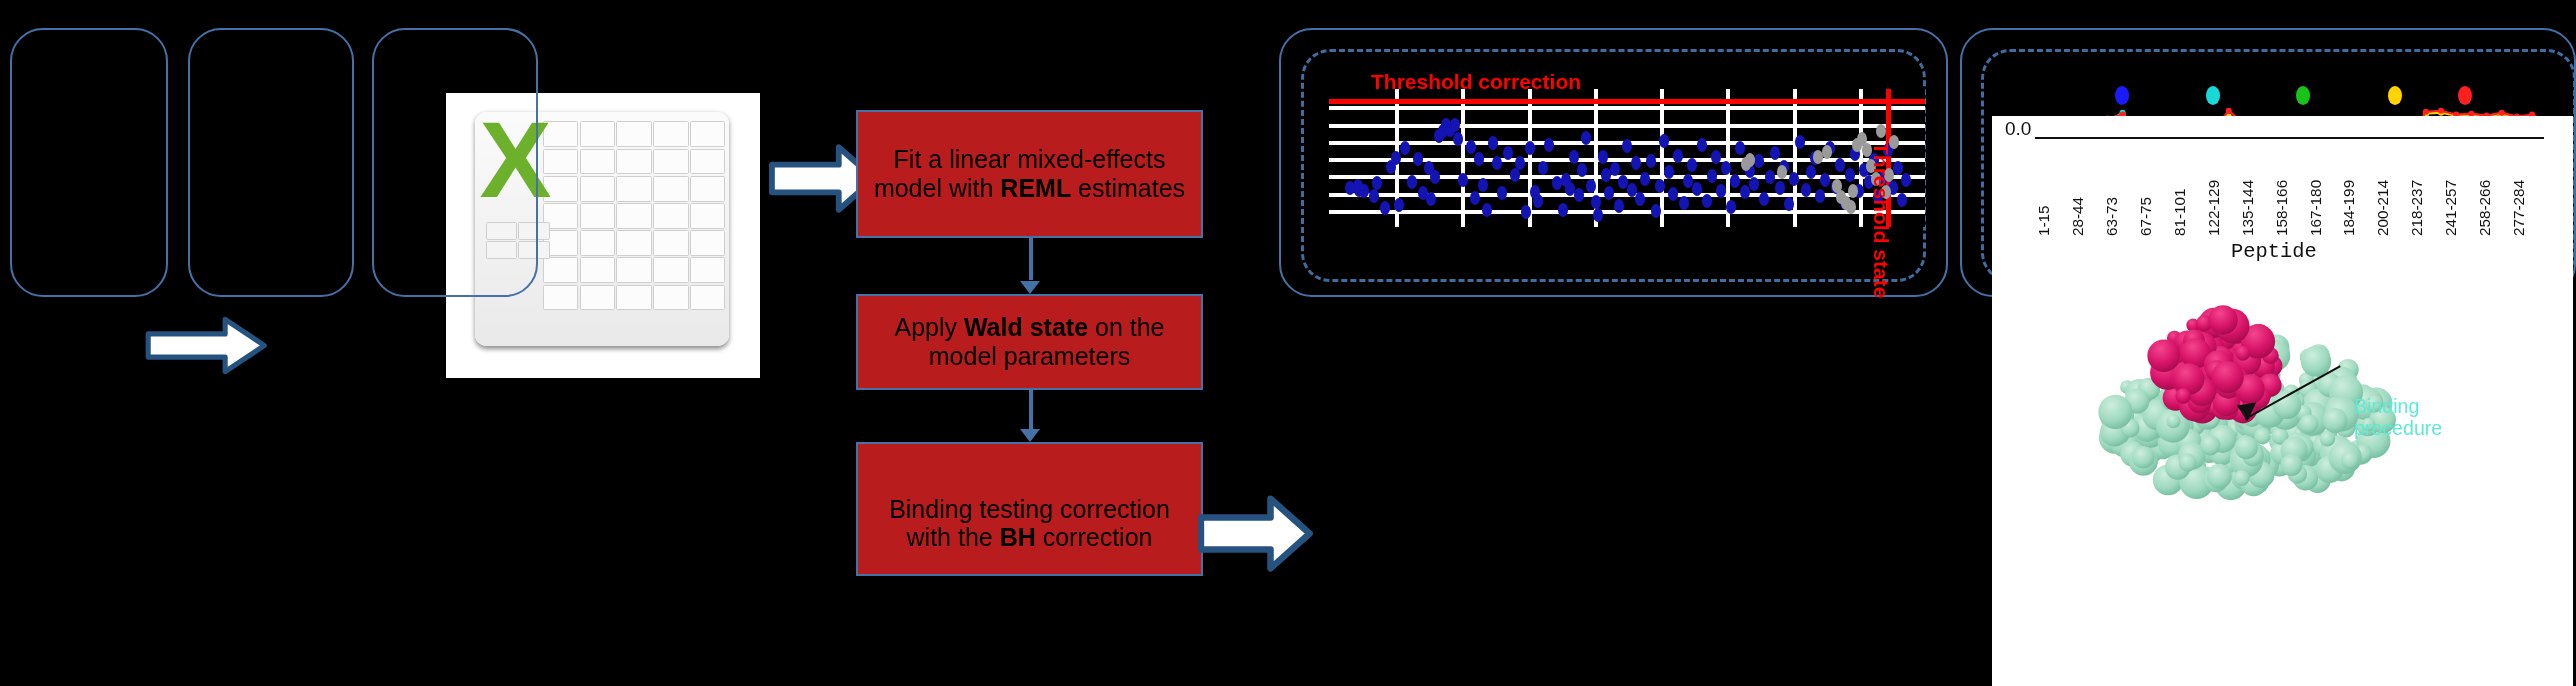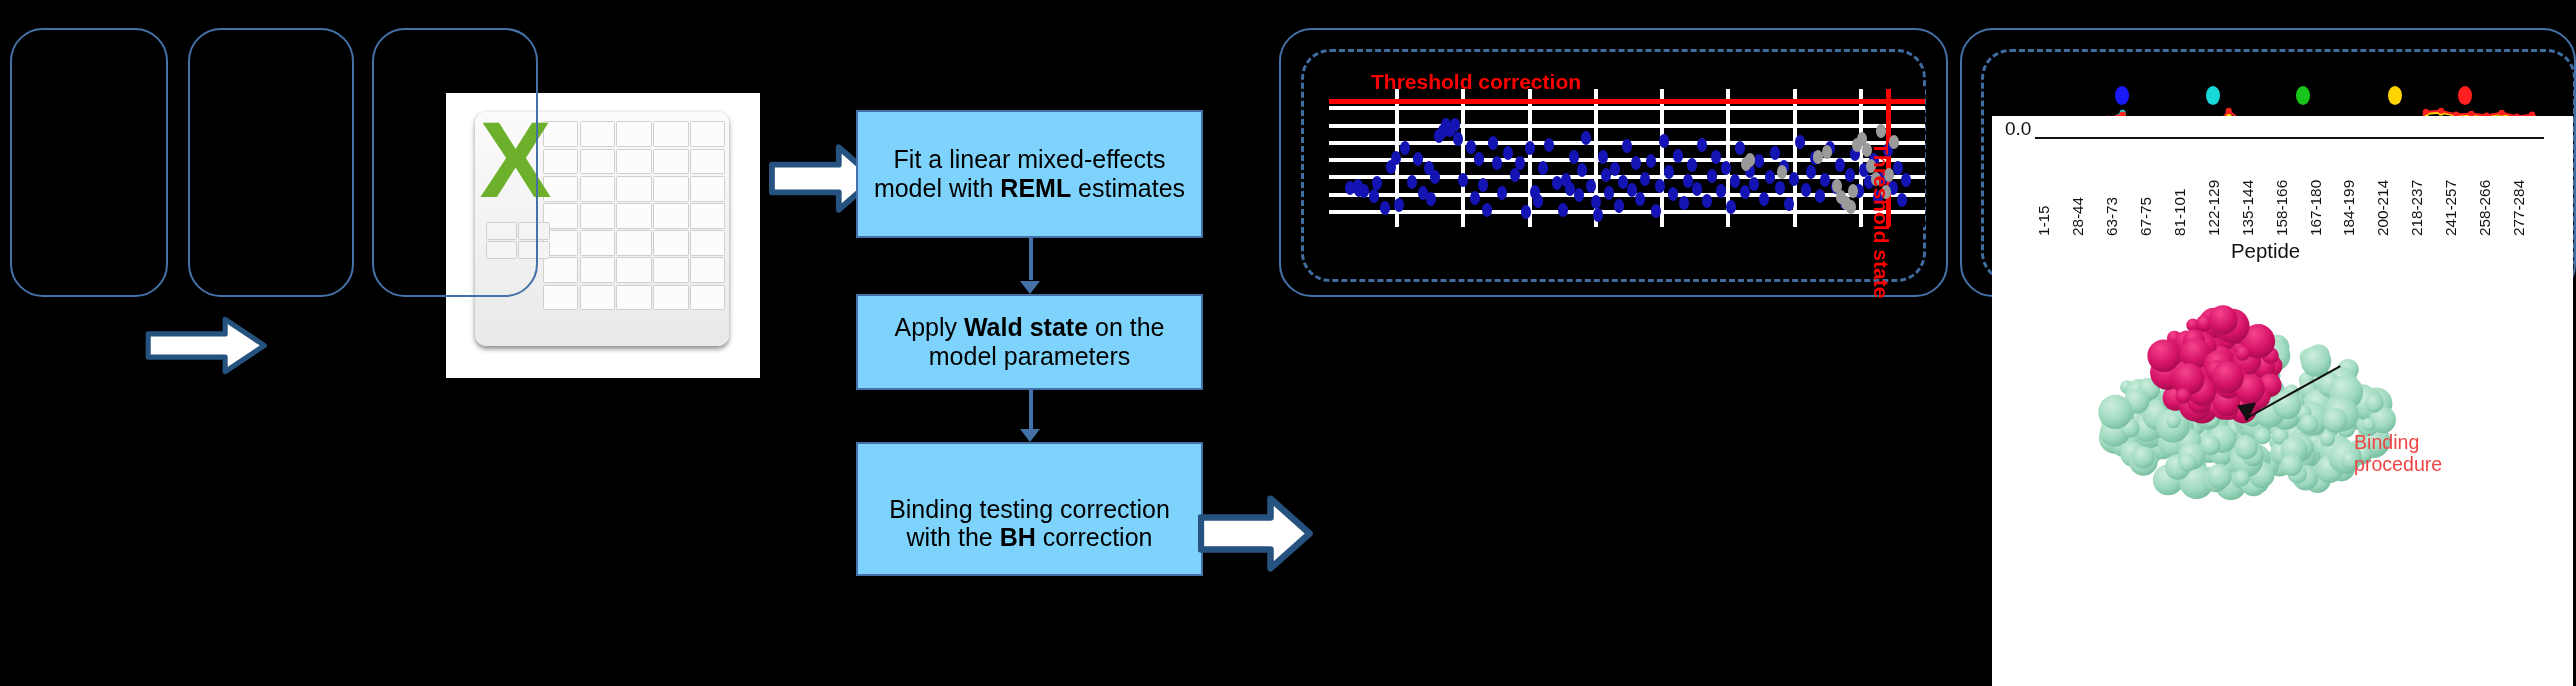--- a/index.html
+++ b/index.html
@@ -26,21 +26,21 @@
   .csv-grid2 div{border:0.7px solid #cfcfcf;background:#f4f4f4;margin:0.7px;border-radius:1.5px;}
   .csv-x{position:absolute;left:4.4px;top:-5.8px;font-size:108px;font-weight:bold;color:#6cb02c;
          font-family:"Liberation Sans",sans-serif;line-height:1;letter-spacing:-4.4px;}
   .csv-foot{position:absolute;left:0;right:0;bottom:0;height:41px;
             background:linear-gradient(#6aaf2b,#4e8c1c);
             display:flex;align-items:center;justify-content:center;}
   .csv-foot span{color:#fff;font-size:30.5px;font-weight:bold;letter-spacing:0.7px;
                  text-shadow:0 1.5px 1.5px rgba(0,0,0,.35);}
 
   
-  .step{position:absolute;background:#7dd3fc;border:2.2px solid #4472a8;box-sizing:border-box;
+  .step{position:absolute;background:#b91c1c;border:2.2px solid #4472a8;box-sizing:border-box;
         display:flex;align-items:center;justify-content:center;text-align:center;
         color:#000;font-size:25px;line-height:1.15;padding:2.9px 5.8px;}
   .step b{font-weight:bold;}
 
   .vconn{position:absolute;background:#4472a8;width:3.6px;}
   .vtri{position:absolute;width:0;height:0;border-left:10.2px solid transparent;
         border-right:10.2px solid transparent;border-top:13px solid #4472a8;}
 
   
   .scatter{position:absolute;background:#000;}
@@ -59,21 +59,21 @@
   .white-card{position:absolute;background:#fff;}
   .pepaxis{position:absolute;display:flex;}
   .pepaxis .tick{writing-mode:vertical-rl;transform:rotate(180deg);
                  font-size:15.3px;color:#111;text-align:left;white-space:nowrap;}
   .pep-title{position:absolute;font-size:20.4px;color:#111;}
   .axisline{position:absolute;background:#111;}
   .legend-dot{position:absolute;width:14px;height:19px;border-radius:50%;}
   .yzero{position:absolute;font-size:19px;color:#111;}
 
   .struct{position:absolute;}
-  .binding-lbl{position:absolute;font-size:19.6px;color:#ef4444;line-height:1.12;margin-top:36px;}
+  .binding-lbl{position:absolute;font-size:19.6px;color:#5eead4;line-height:1.12;}
   .lead{position:absolute;background:#111;height:2.2px;transform-origin:left center;}
 </style>
 </head>
 <body>
 
 <div class="panel" style="left:10.2px;top:28px;width:158px;height:269px;"></div>
 
 <div class="arrow" style="left:145px;top:315px;width:124px;height:61px;">
   <svg width="124" height="61" viewBox="0 0 170 84">
     <polygon points="4,26 110,26 110,6 164,42 110,78 110,58 4,58" fill="#ffffff" stroke="#26527f" stroke-width="7" stroke-linejoin="round"></polygon>
@@ -584,21 +584,21 @@
     <div class="tick" style="width: 34px;">158-166</div>
     <div class="tick" style="width: 34px;">167-180</div>
     <div class="tick" style="width: 34px;">184-199</div>
     <div class="tick" style="width: 34px;">200-214</div>
     <div class="tick" style="width: 34px;">218-237</div>
     <div class="tick" style="width: 34px;">241-257</div>
     <div class="tick" style="width: 34px;">258-266</div>
     <div class="tick" style="width: 34px;">277-284</div>
   </div>
 
-<div class="pep-title" style="left:2231px;top:240px;">Peptide</div>
+<div class="pep-title" style="left:2231px;top:240px;font-family:Liberation Mono, monospace;">Peptide</div>
 
 <div class="struct" style="left:2028px;top:280px;width:480px;height:247px;">
   <svg width="480" height="247" viewBox="0 0 660 340" style="display:block">
     <defs>
       <radialGradient id="gp" cx="38%" cy="30%" r="78%">
         <stop offset="0%" stop-color="#cdeedd"></stop>
         <stop offset="60%" stop-color="#9ed9bf"></stop>
         <stop offset="100%" stop-color="#6fb89a"></stop>
       </radialGradient>
       <radialGradient id="gm" cx="40%" cy="28%" r="78%">

